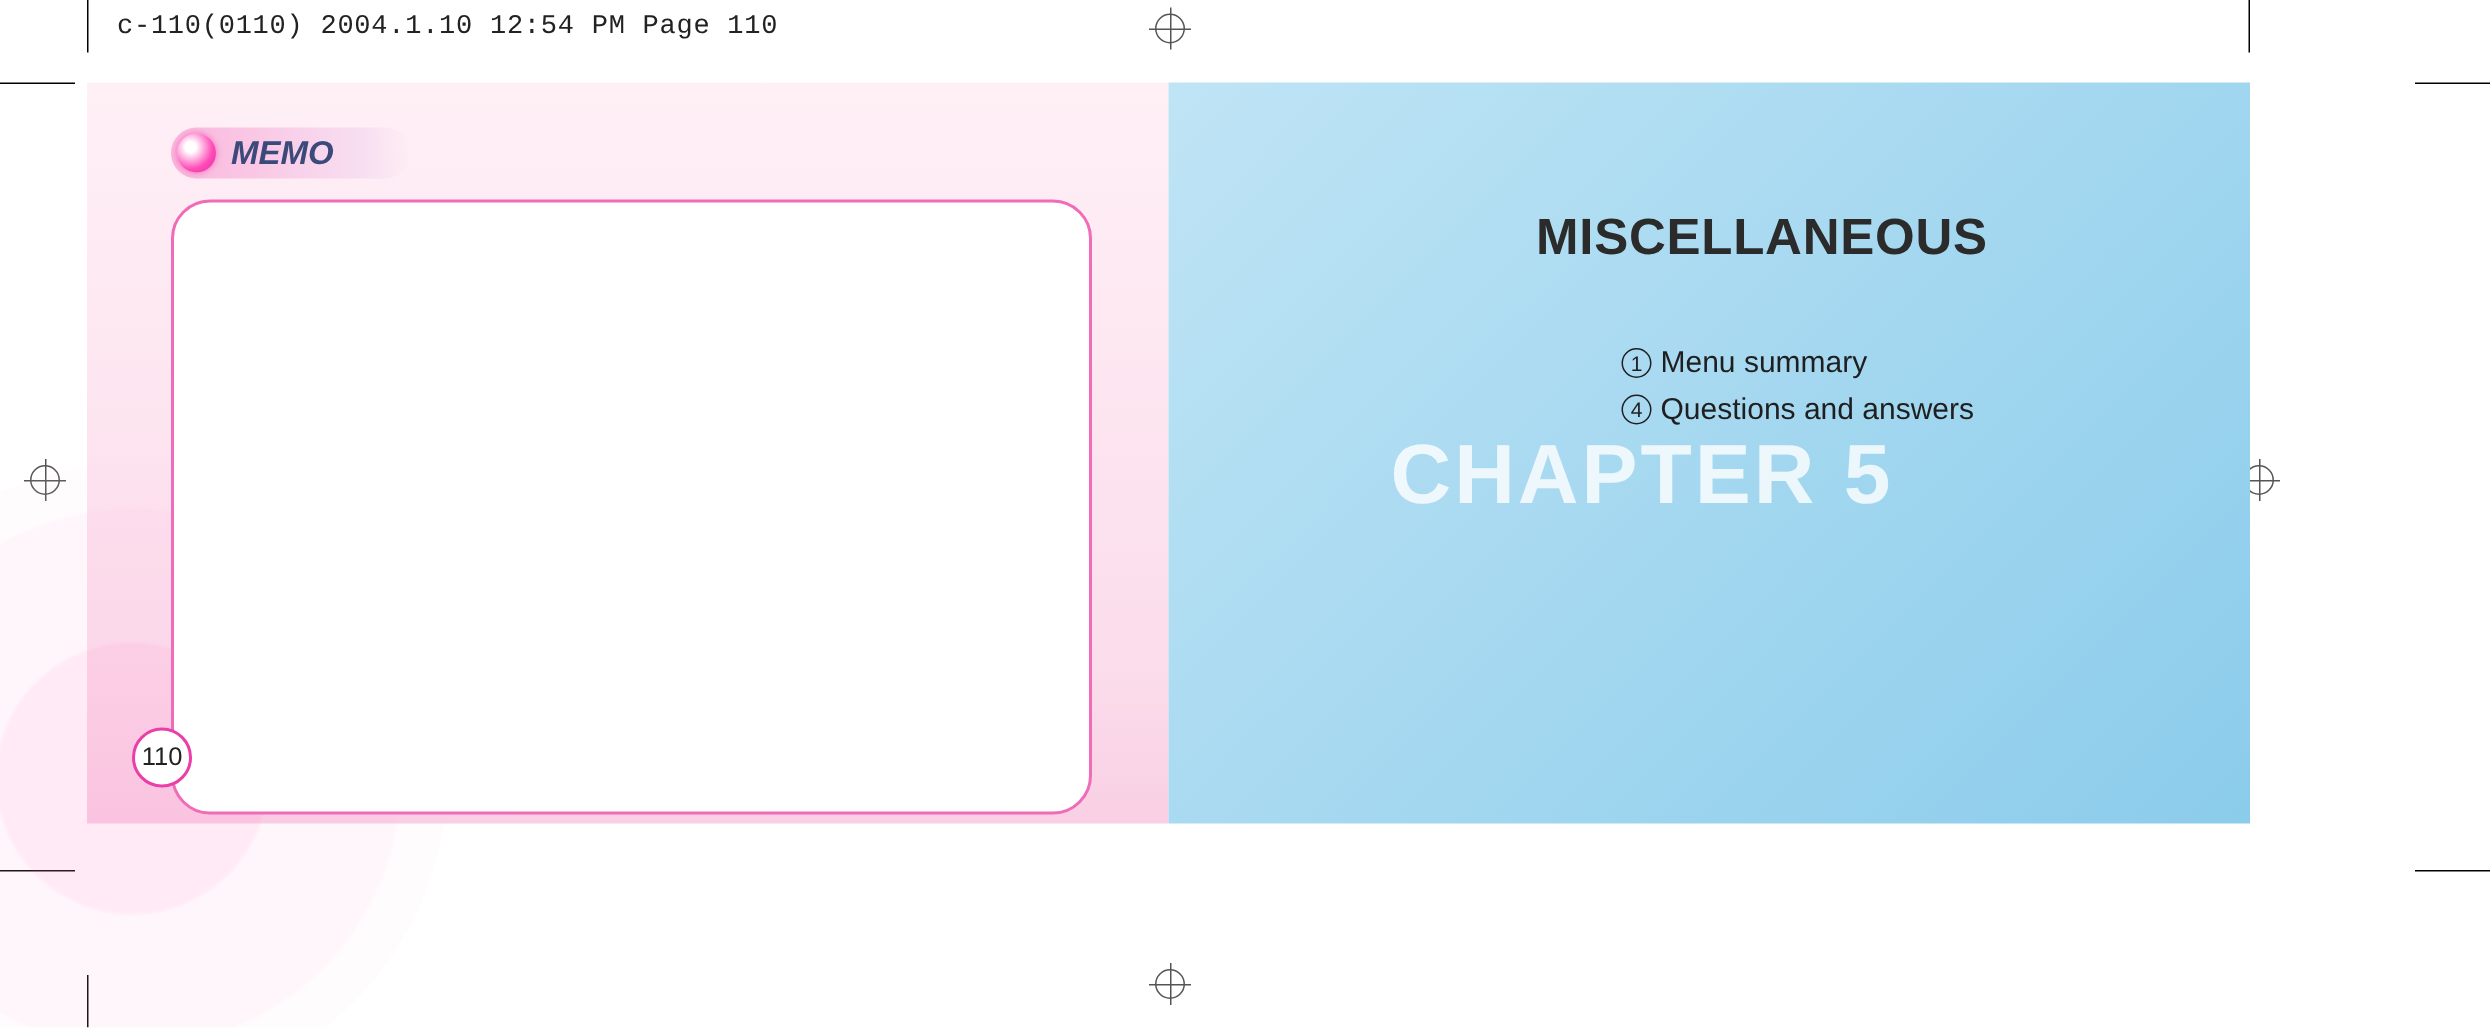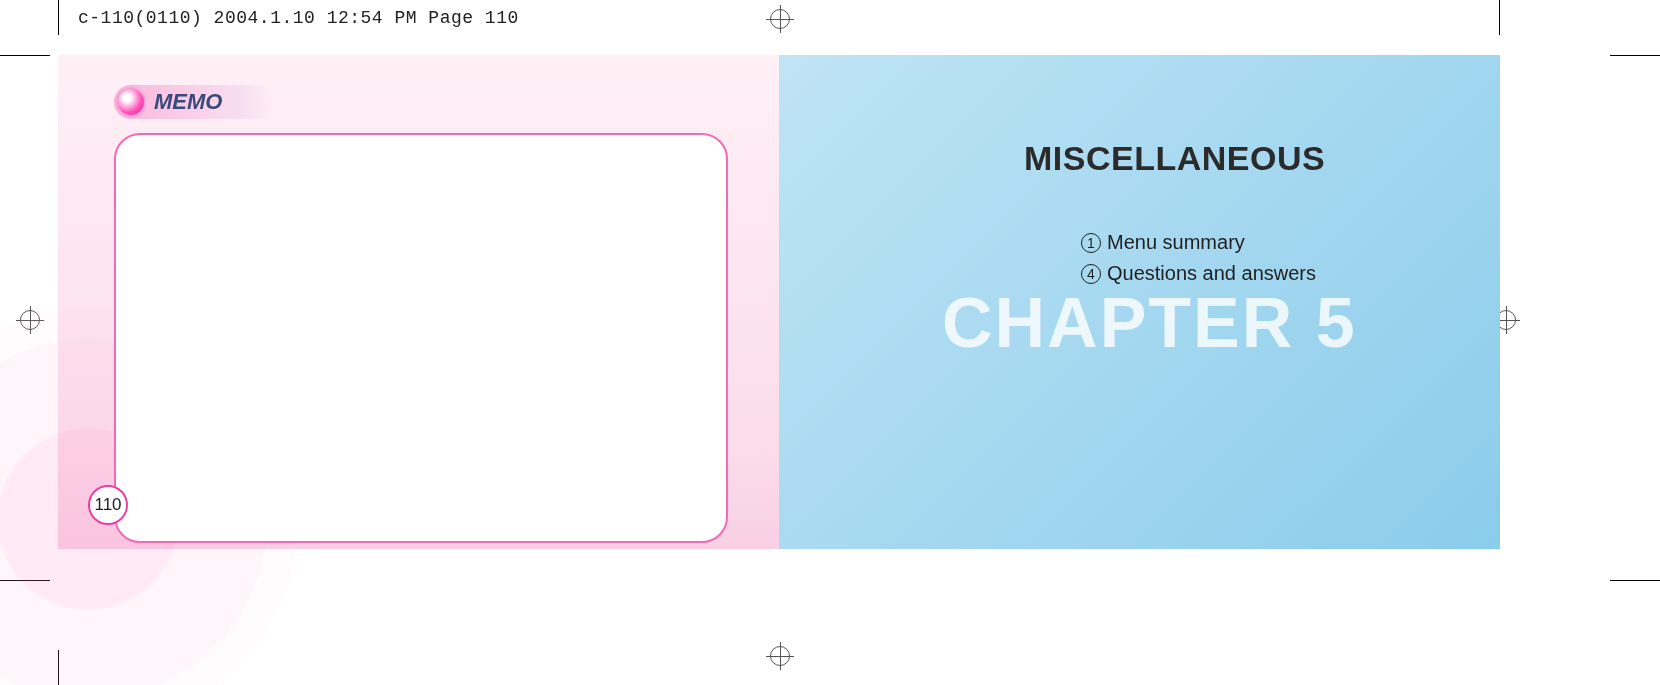--- a/index.html
+++ b/index.html
@@ -131,27 +131,26 @@
     font-weight:700;
     color:#2b2b2b;
     letter-spacing:0.5px;
     font-family:"Arial Black", Arial, sans-serif;
   }
 
   .chapter-bg {
     position:absolute;
     top:228px;
     left:148px;
-    font-size:70px;
+    font-size:56px;
     font-weight:800;
     color:rgba(255,255,255,0.8);
     letter-spacing:2px;
     font-family:"Arial Black", Arial, sans-serif;
     white-space:nowrap;
-    margin-left:15px;
   }
 
   .toc {
     position:absolute;
     top:172px;
     left:302px;
     font-size:20px;
     color:#1f1f1f;
     line-height:1.55;
   }

